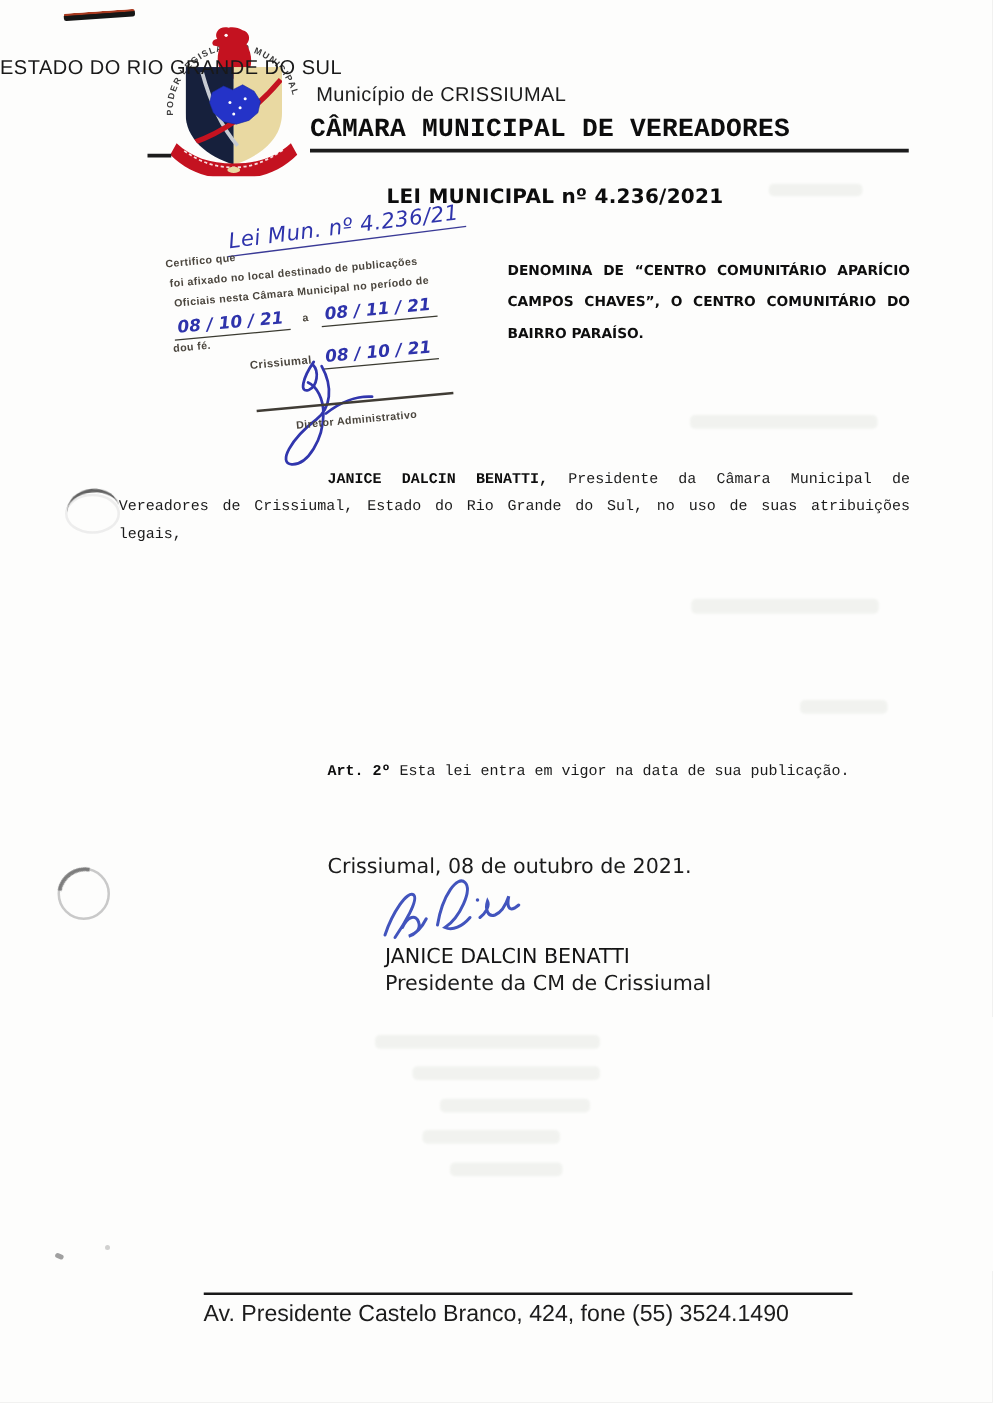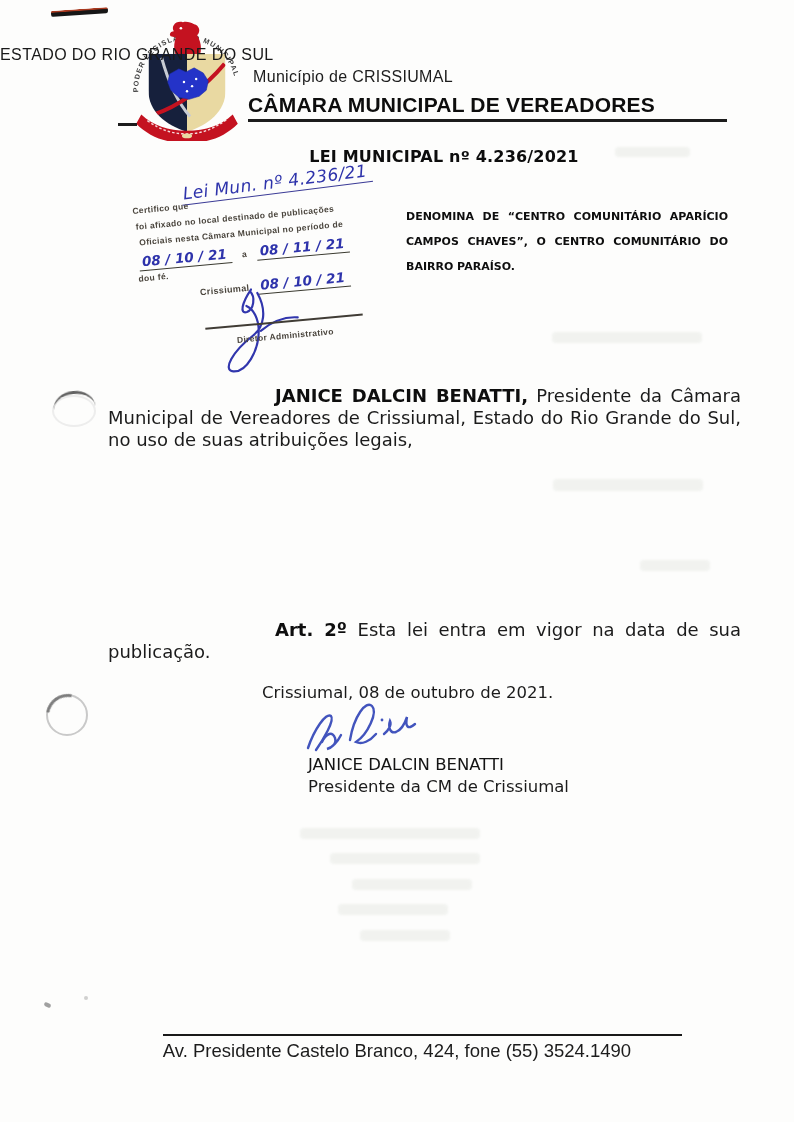--- a/index.html
+++ b/index.html
@@ -3,21 +3,21 @@
 <meta charset="utf-8">
 <style>
   html,body{margin:0;padding:0;background:#e8e8e8;}
   .page{position:relative;width:794px;height:1122px;margin:0 auto;background:#fdfdfc;
         overflow:hidden;font-family:"DejaVu Sans",sans-serif;color:#1b1b1b;}
   
   .hdr-state{position:absolute;top:46px;left:0;width:794px;text-align:left;
              font-family:"Liberation Sans",sans-serif;font-size:16px;letter-spacing:.4px;color:#191919;}
   .hdr-mun{position:absolute;top:68px;left:0;width:706px;text-align:center;
            font-family:"Liberation Sans",sans-serif;font-size:16px;letter-spacing:.3px;color:#1c1c1c;}
-  .hdr-chamber{position:absolute;top:93px;left:248px;font-family:Liberation Sans, sans-serif;
+  .hdr-chamber{position:absolute;top:93px;left:248px;font-family:Liberation Mono, monospace;
                font-weight:700;font-size:21px;letter-spacing:.2px;color:#0d0d0d;white-space:nowrap;}
   .hdr-rule{position:absolute;top:119px;left:248px;width:479px;height:2.5px;background:#1c1c1c;}
   .hdr-dash{position:absolute;top:123px;left:118px;width:19px;height:3px;background:#1c1c1c;}
   .crest{position:absolute;top:13px;left:125px;width:124px;height:128px;}
   .ink-mark{position:absolute;top:9px;left:51px;width:57px;height:4px;background:#161616;
             border-top:2px solid #a83a20;transform:rotate(-4deg);border-radius:2px;}
   
   .law-title{position:absolute;top:147px;left:0;width:794px;text-align:center;
              font-weight:700;font-size:16px;color:#0d0d0d;letter-spacing:.2px;margin-left:47px;}
   
@@ -28,22 +28,22 @@
   .hand{font-family:"DejaVu Sans",sans-serif;font-style:italic;color:#2e33ab;white-space:nowrap;}
   .hand-law{position:absolute;left:50px;top:-11px;font-size:17px;letter-spacing:.4px;
             transform:rotate(-2deg);border-bottom:1.3px solid #3a3a96;padding:0 5px 1px 2px;}
   .hand-num{font-size:13.5px;font-weight:700;border-bottom:1.3px solid #3a3a30;padding:0 5px 1px 3px;}
   .stamp-role{position:absolute;left:62px;top:138px;width:158px;border-top:2px solid #403c35;
               text-align:center;padding-top:1px;}
   
   .ementa{position:absolute;top:204px;left:406px;width:322px;font-weight:700;font-size:11px;
           line-height:25px;text-align:justify;color:#0e0e0e;}
   
-  .body-par{position:absolute;left:95px;width:633px;margin:13px;font-size:18px;line-height:22px;
-            text-align:justify;text-indent:167px;color:#1b1b1b;}
+  .body-par{position:absolute;left:95px;width:633px;margin:0;font-size:12px;line-height:22px;
+            text-align:justify;text-indent:167px;color:#1b1b1b;font-family:Liberation Mono, monospace;}
   .body-par b{color:#0e0e0e;}
   .date-line{position:absolute;left:95px;width:633px;margin:0;font-size:16.5px;text-indent:167px;}
   
   .sig-svg{position:absolute;top:694px;left:298px;width:160px;height:68px;}
   .sig-name{position:absolute;top:755px;left:308px;font-size:16.5px;color:#141414;}
   .sig-role{position:absolute;top:777px;left:308px;font-size:16.5px;color:#1b1b1b;}
   
   .ftr-rule{position:absolute;top:1034px;left:163px;width:519px;height:2px;background:#191919;}
   .ftr-line1{position:absolute;top:1040px;left:0;width:794px;text-align:center;
              font-family:"Liberation Sans",sans-serif;font-size:18.5px;color:#1c1c1c;}

